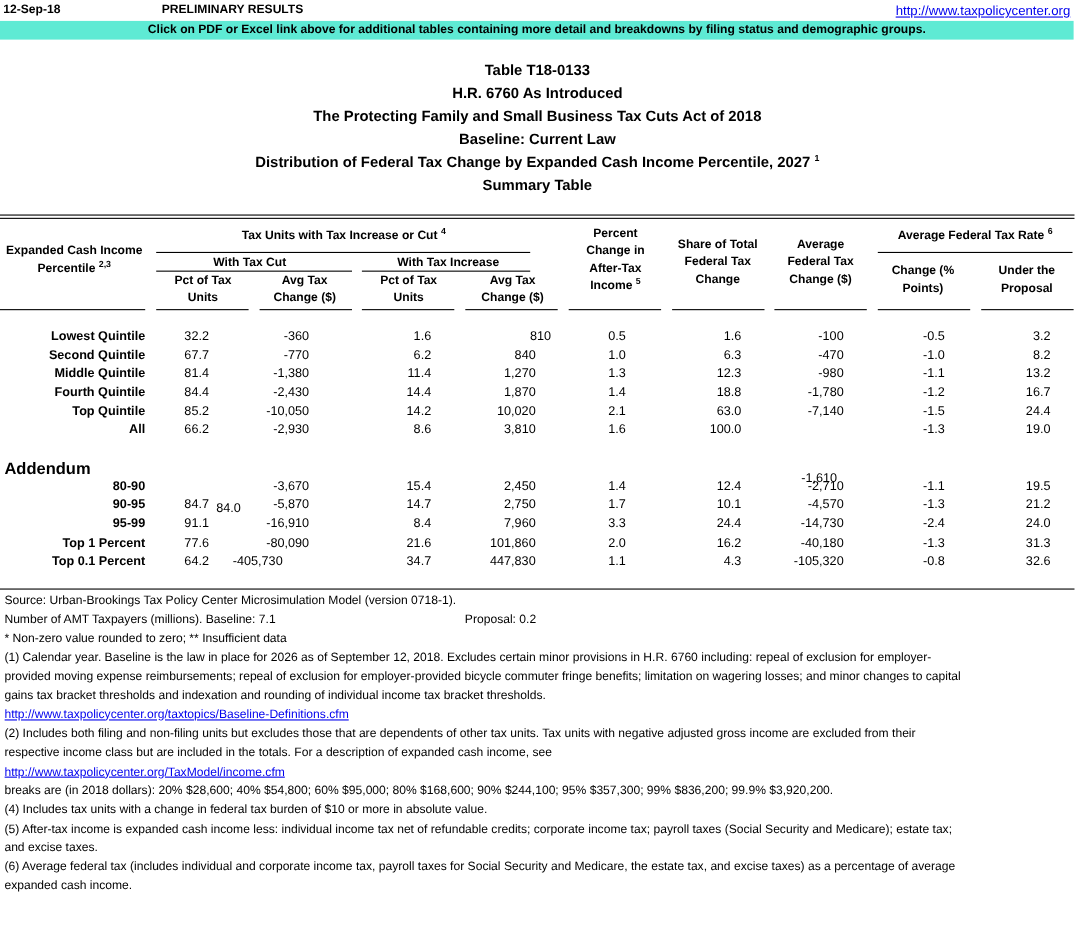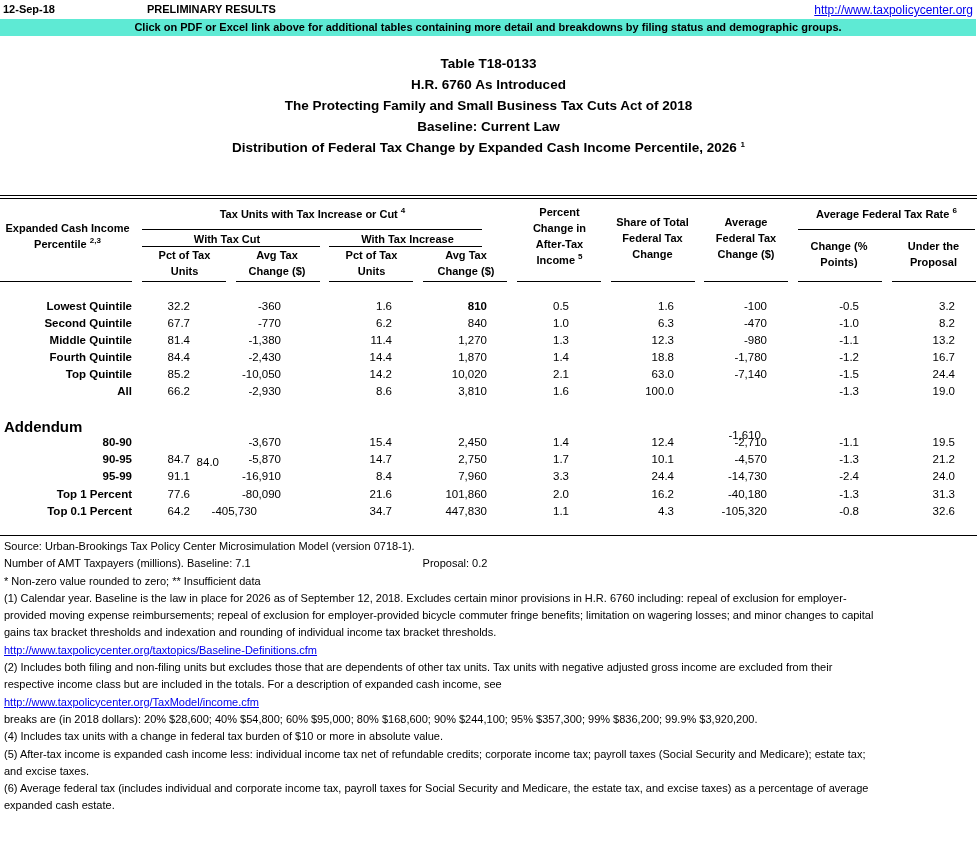--- a/index.html
+++ b/index.html
@@ -40,21 +40,22 @@
   <span class="prelim">PRELIMINARY RESULTS</span>
   <a class="url">http://www.taxpolicycenter.org</a>
 </div>
 <div class="cyanbar">Click on PDF or Excel link above for additional tables containing more detail and breakdowns by filing status and demographic groups.</div>
 
 <div class="titles">
   <div>Table T18-0133</div>
   <div>H.R. 6760 As Introduced</div>
   <div>The Protecting Family and Small Business Tax Cuts Act of 2018</div>
   <div>Baseline: Current Law</div>
-  <div><span>Distribution of Federal Tax Change by Expanded Cash Income Percentile, 2026</span> <sup>1</sup></div>
+  <div><span>Distribution of Federal Tax Change by Expanded Cash Income Percentile, 2027</span> <sup>1</sup></div>
+  <div>Summary Table</div>
 </div>
 
 <div class="rule" style="left:0;top:195px;width:977px;height:1px;"></div>
 <div class="rule" style="left:0;top:198px;width:977px;height:1px;"></div>
 
 <div class="hdr" style="left:0;top:220px;width:135px;">
   <div>Expanded Cash Income</div>
   <div><span>Percentile</span> <sup>2,3</sup></div>
 </div>
 
@@ -128,21 +129,21 @@
 <div class="rule" style="left:704px;top:281px;width:84px;height:1px;"></div>
 <div class="rule" style="left:798px;top:281px;width:84px;height:1px;"></div>
 <div class="rule" style="left:892px;top:281px;width:84px;height:1px;"></div>
 
 <div id="main-rows">
     <div class="row" style="top: 298px;">
       <span class="lbl" style="right: 845px;">Lowest Quintile</span>
       <span style="right: 787px;">32.2</span>
       <span style="right: 696px;">-360</span>
       <span style="right: 585px;">1.6</span>
-      <span style="right: 490px; font-weight: bold;">810</span>
+      <span style="right: 476px;">810</span>
       <span style="right: 408px;">0.5</span>
       <span style="right: 303px;">1.6</span>
       <span style="right: 210px;">-100</span>
       <span style="right: 118px;">-0.5</span>
       <span style="right: 22px;">3.2</span>
     </div>
     <div class="row" style="top: 315px;">
       <span class="lbl" style="right: 845px;">Second Quintile</span>
       <span style="right: 787px;">67.7</span>
       <span style="right: 696px;">-770</span>
@@ -279,14 +280,14 @@
   <div class="ln">gains tax bracket thresholds and indexation and rounding of individual income tax bracket thresholds.</div>
   <div class="ln"><a>http://www.taxpolicycenter.org/taxtopics/Baseline-Definitions.cfm</a></div>
   <div class="ln">(2) Includes both filing and non-filing units but excludes those that are dependents of other tax units. Tax units with negative adjusted gross income are excluded from their</div>
   <div class="ln">respective income class but are included in the totals. For a description of expanded cash income, see</div>
   <div class="ln"><a>http://www.taxpolicycenter.org/TaxModel/income.cfm</a></div>
   <div class="ln">breaks are (in 2018 dollars): 20% $28,600; 40% $54,800; 60% $95,000; 80% $168,600; 90% $244,100; 95% $357,300; 99% $836,200; 99.9% $3,920,200.</div>
   <div class="ln">(4) Includes tax units with a change in federal tax burden of $10 or more in absolute value.</div>
   <div class="ln">(5) After-tax income is expanded cash income less: individual income tax net of refundable credits; corporate income tax; payroll taxes (Social Security and Medicare); estate tax;</div>
   <div class="ln">and excise taxes.</div>
   <div class="ln">(6) Average federal tax (includes individual and corporate income tax, payroll taxes for Social Security and Medicare, the estate tax, and excise taxes) as a percentage of average</div>
-  <div class="ln">expanded cash estate.</div>
+  <div class="ln">expanded cash income.</div>
 </div>
 
 </body></html>

